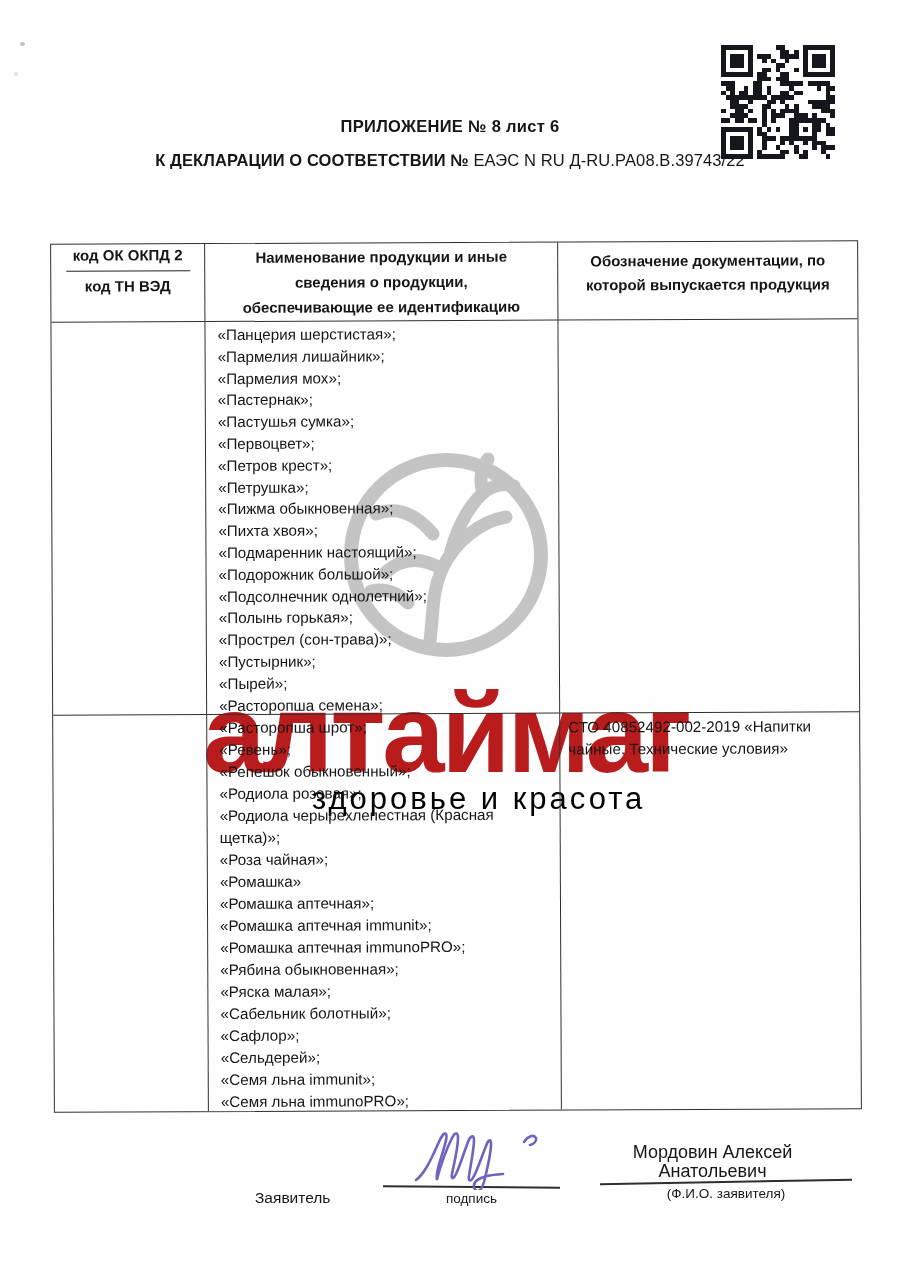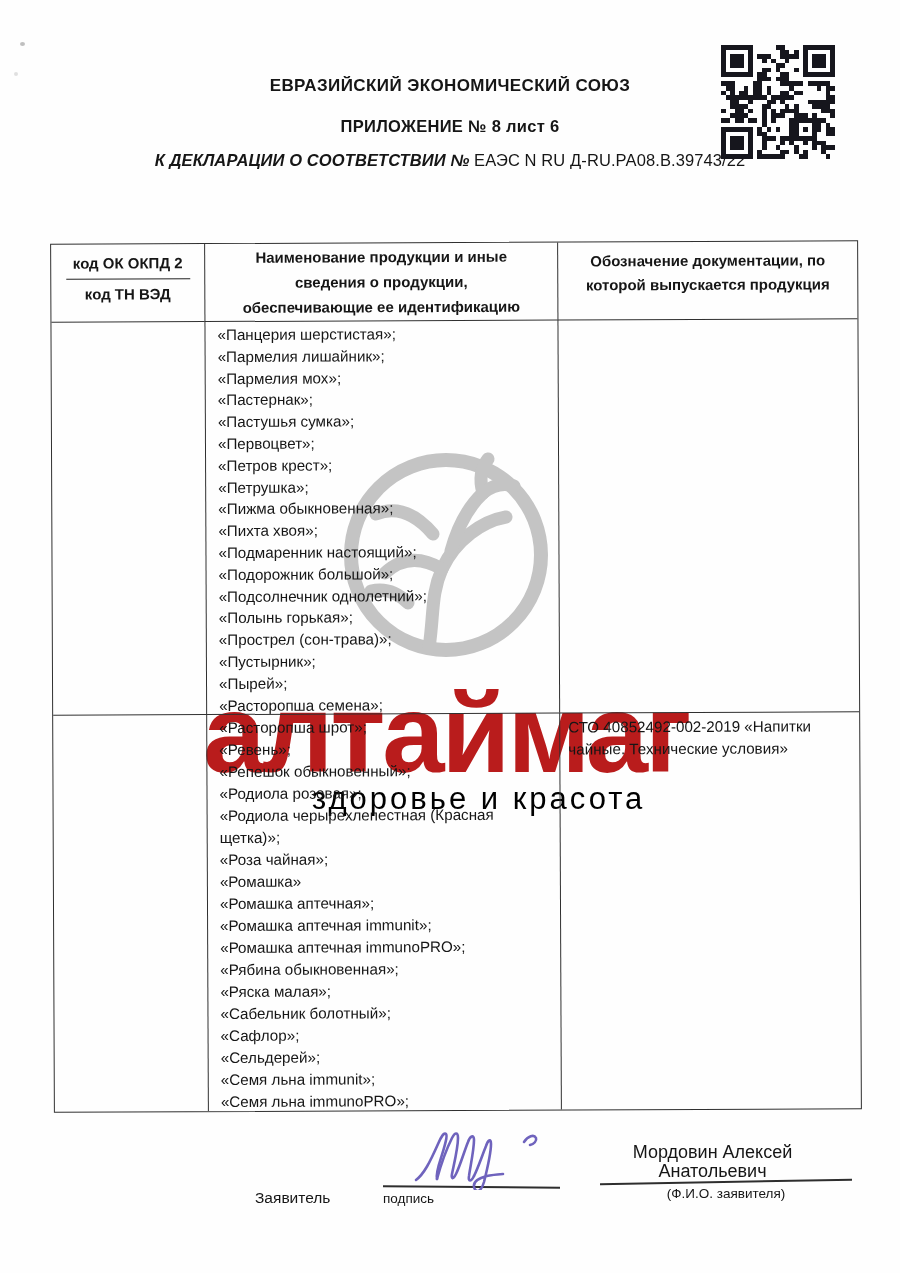--- a/index.html
+++ b/index.html
@@ -9,56 +9,56 @@
   
   .speck{position:absolute;border-radius:50%;}
   .speck1{left:20px;top:42px;width:5px;height:4px;background:#8a8a8a;opacity:.55;}
   .speck2{left:14px;top:72px;width:4px;height:4px;background:#b5b5b5;opacity:.4;}
 
   
   .hdr{position:absolute;left:0;width:900px;text-align:center;z-index:1;}
   .hdr1{top:76px;font-size:17px;font-weight:bold;letter-spacing:.4px;}
   .hdr2{top:117px;font-size:16.5px;font-weight:bold;letter-spacing:.3px;}
   .hdr3{top:151px;font-size:16.5px;letter-spacing:.1px;}
-  .hdr3 .lbl{font-weight:bold;font-style:italic;}
+  .hdr3 .lbl{font-weight:bold;}
   .hdr3 .num{font-weight:normal;}
 
   
   .qr{position:absolute;left:716px;top:45px;width:124px;height:114px;z-index:3;}
 
   
   .wm{position:absolute;z-index:0;pointer-events:none;}
   .wm-logo{left:332px;top:442px;width:228px;height:226px;}
   .wm-title{left:203px;top:678px;font-size:112px;font-weight:bold;color:#b91c1c;letter-spacing:-3px;line-height:1;white-space:nowrap;}
   .wm-tagline{left:312px;top:781px;font-size:31px;color:#000000;letter-spacing:3px;white-space:nowrap;}
 
   
   .doc-table{position:absolute;left:52px;top:242px;width:806px;display:grid;
     grid-template-columns:153px 353px 300px;grid-template-rows:77px 393px 397px;
     border:1.7px solid #303030;z-index:1;transform:rotate(-0.25deg);transform-origin:50% 50%;background:transparent;}
   .cell{box-sizing:border-box;overflow:hidden;}
   .bl{border-left:1.7px solid #303030;}
   .bt{border-top:1.7px solid #303030;}
   .th{font-weight:bold;font-size:15px;text-align:center;}
-  .th1{padding-top:10px;}
+  .th1{padding-top:2px;}
   .th1 .sep{border-top:1.6px solid #222;width:124px;margin:7px auto 6px auto;height:0;}
   .th2 .hline{line-height:25px;}
   .th2{padding-top:1px;}
   .th3{padding-top:7px;}
   .th3 .hline{line-height:24px;}
   .products{padding:2px 10px 0 12px;font-size:15.2px;}
   .products-r1 .pline{line-height:21.8px;}
   .products-r2 .pline{line-height:22px;}
   .doc-cell{padding:3px 14px 0 8px;font-size:15.2px;line-height:21.6px;}
 
   
   .applicant{position:absolute;left:255px;top:1152px;font-size:15.5px;z-index:1;margin-top:37px;}
   .sig-svg{position:absolute;left:408px;top:1124px;width:152px;height:66px;z-index:2;}
   .sig-line{position:absolute;left:383px;top:1186px;width:177px;height:2px;background:#2e2e2e;transform:rotate(0.5deg);z-index:1;}
-  .sig-caption{position:absolute;left:383px;top:1191px;width:177px;font-size:13.5px;z-index:1;}
+  .sig-caption{position:absolute;left:383px;top:1191px;width:177px;text-align:center;font-size:13.5px;z-index:1;}
   .fio-name{position:absolute;left:620px;top:1143px;width:185px;text-align:center;font-size:18px;line-height:19px;z-index:1;}
   .fio-line{position:absolute;left:600px;top:1181px;width:252px;height:1.8px;background:#2e2e2e;transform:rotate(-1deg);z-index:1;}
   .fio-caption{position:absolute;left:600px;top:1186px;width:252px;text-align:center;font-size:13.5px;z-index:1;}
 </style>
 </head>
 <body>
 
 <div class="page">
 
   <div class="speck speck1"></div>
@@ -75,21 +75,20 @@
         <path d="M151 51 C161 43 172 41 182 44"></path>
         <path d="M110 127 C88 114 69 116 53 131"></path>
         <path d="M101 92 C83 71 64 64 44 72"></path>
         <path d="M76 161 C65 150 52 146 39 149"></path>
       </g>
     </g>
   </svg>
   <div class="wm wm-title">алтаймаг</div>
   <div class="wm wm-tagline">здоровье и красота</div>
 
-  <div class="hdr hdr1">ЕВРАЗИЙСКИЙ ЭКОНОМИЧЕСКИЙ СОЮЗ</div>
   <div class="hdr hdr2">ПРИЛОЖЕНИЕ № 8 лист 6</div>
   <div class="hdr hdr3">
     <span class="lbl">К ДЕКЛАРАЦИИ О СООТВЕТСТВИИ №</span>
     <span class="num">ЕАЭС N RU Д-RU.РА08.В.39743/22</span>
   </div>
 
   <svg class="qr" viewBox="0 0 100 100" shape-rendering="crispEdges">
       <rect x="48" y="0" width="4" height="4" fill="#16161d"></rect>
       <rect x="52" y="0" width="4" height="4" fill="#16161d"></rect>
       <rect x="52" y="4" width="4" height="4" fill="#16161d"></rect>

